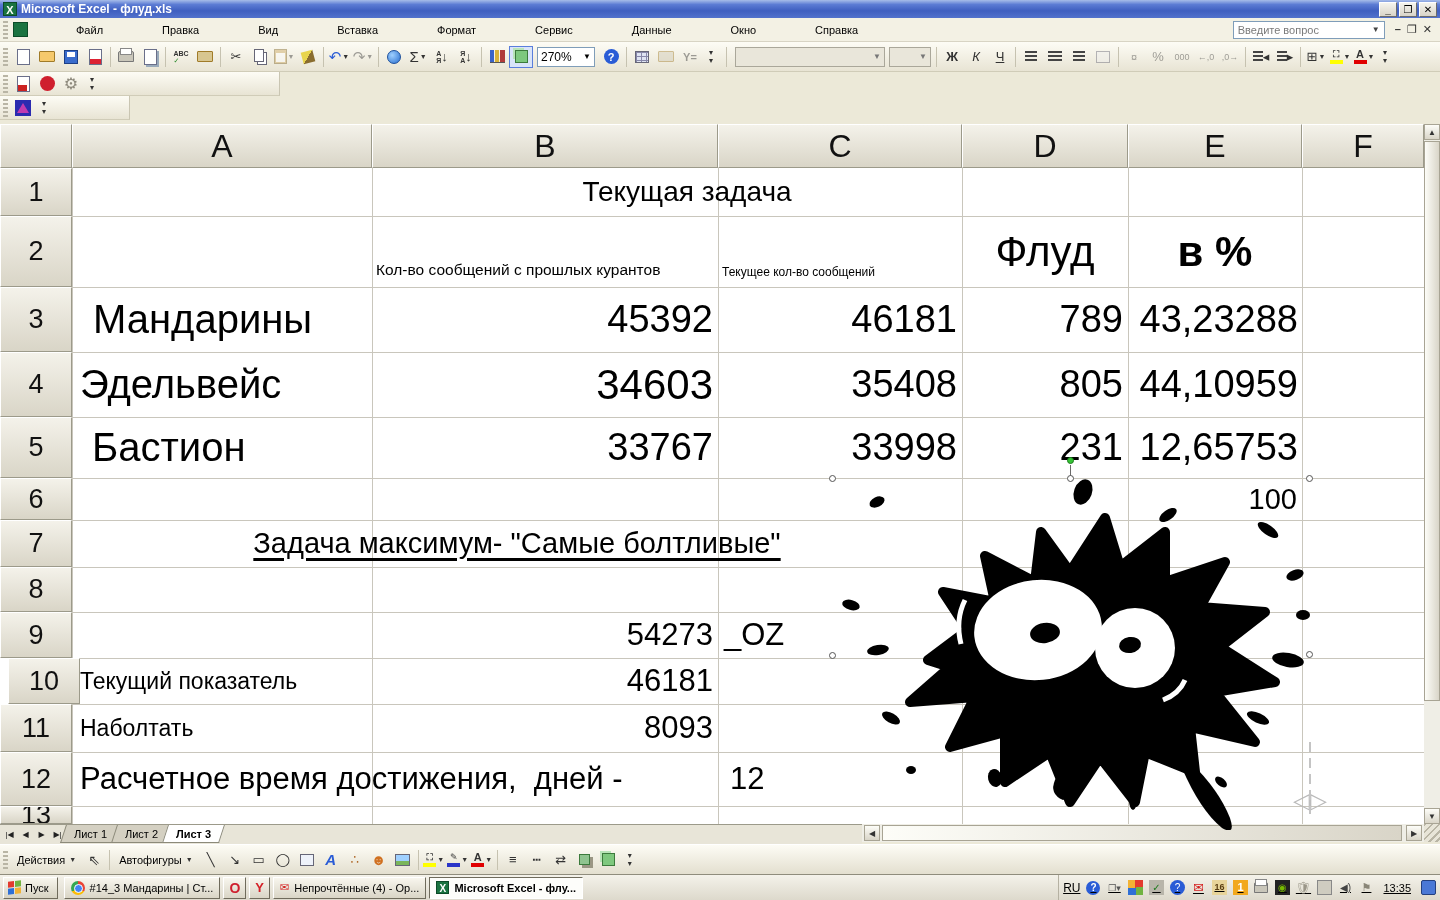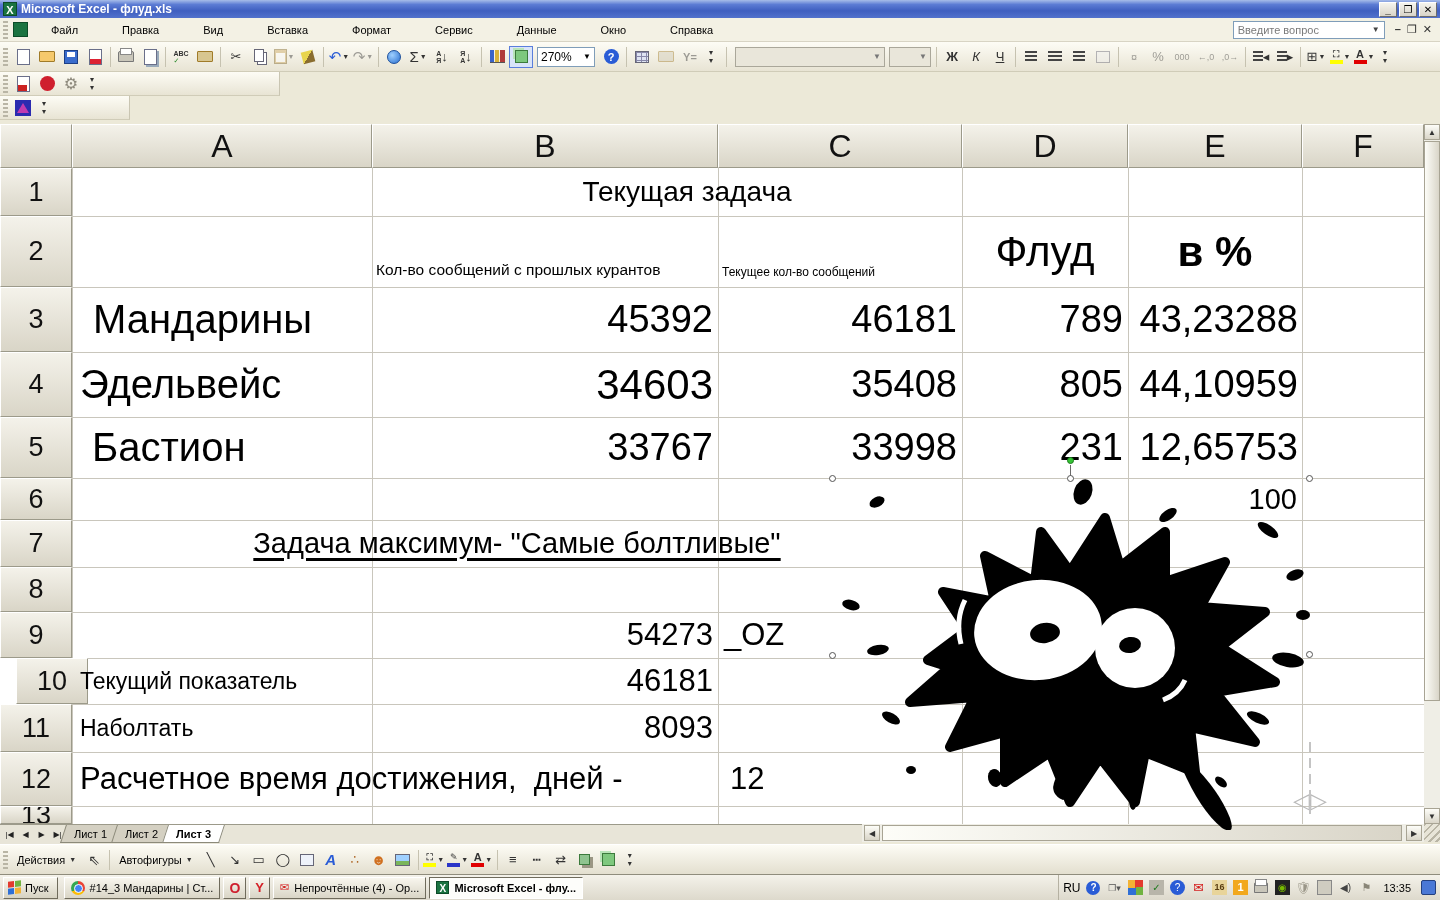--- a/index.html
+++ b/index.html
@@ -16,21 +16,21 @@
   .win-btn { width:18px; height:15px; background:linear-gradient(#f5f4ee,#d8d4c8); border:1px solid #fff;
     border-right-color:#6b6b6b; border-bottom-color:#6b6b6b; font-size:10px; line-height:13px;
     text-align:center; color:#000; font-weight:bold; }
   .excel-sq { display:inline-block; width:14px; height:14px; background:#1a7340; color:#fff; font-weight:bold;
     font-size:11px; line-height:14px; text-align:center; border:1px solid #0c4b28; }
 
   
   .menubar { position:absolute; left:0; top:18px; width:1440px; height:24px; background:#f3f1e4;
     display:flex; align-items:center; font-size:11px; border-bottom:1px solid #d8d4c4; }
   .grip { width:5px; height:18px; margin:0 3px; background:repeating-linear-gradient(180deg,#b9b5a5 0 2px,transparent 2px 4px); }
-  .menu-item { padding:4px 22px; color:#000; }
+  .menu-item { padding:4px 12px; color:#000;margin-left:35px; }
   .question-box { margin-left:auto; width:152px; height:18px; background:#fff; border:1px solid #7f9db9;
     font-size:11px; color:#7a7a7a; padding:2px 4px; display:flex; align-items:center; }
   .question-box .dd { margin-left:auto; color:#444; font-size:8px; }
   .mini-btns { display:flex; gap:6px; margin:0 8px 0 10px; font-size:11px; font-weight:bold; color:#333; }
 
   
   .toolbar { position:absolute; left:0; width:1440px; background:linear-gradient(180deg,#fdfcf5,#e8e4d4);
     display:flex; align-items:center; border-bottom:1px solid #d0ccb8; }
   .tb1 { top:42px; height:30px; }
   .addin1 { top:72px; height:24px; width:280px; border-right:1px solid #c9c5b2; }
@@ -131,21 +131,21 @@
   .taskbtn { height:22px; margin-left:3px; padding:0 6px; display:flex; align-items:center; gap:5px; max-width:170px;
     background:linear-gradient(#f8f6ee,#d9d5c6); border:1px solid #fff; border-right-color:#6f6b5c; border-bottom-color:#6f6b5c;
     overflow:hidden; white-space:nowrap; }
   .taskbtn.icon-only { padding:0 5px; }
   .taskbtn.active { background:#fdfdfa; border:1px solid #6f6b5c; border-right-color:#fff; border-bottom-color:#fff; font-weight:bold; }
   .chrome-ic { width:14px; height:14px; border-radius:50%; flex:none;
     background:conic-gradient(#ea4335 0 120deg,#fbbc05 0 240deg,#34a853 0 360deg); position:relative; }
   .chrome-ic::after { content:""; position:absolute; left:3.5px; top:3.5px; width:7px; height:7px; border-radius:50%;
     background:#4285f4; border:1px solid #fff; }
   .tray { margin-left:auto; display:flex; align-items:center; gap:5px; padding:0 4px; height:100%;
-    border-left:1px solid #b5b1a2; }
+    border-left:1px solid #b5b1a2;text-decoration:underline; }
   .tray-ic { width:16px; height:16px; display:flex; align-items:center; justify-content:center; font-size:11px; flex:none; }
   .sq { display:inline-block; width:15px; height:15px; text-align:center; line-height:15px; }
   .clock { font-size:11px; padding:0 4px; }
 
   
   #blob { position:absolute; left:833px; top:470px; z-index:20; }
 </style>
 </head>
 <body>
 <div class="screen">
@@ -403,21 +403,21 @@
         <div class="hdrcell colhdr" style="left: 1302px; top: 0px; width: 122px; height: 44px;">F</div>
         <div class="hdrcell rowhdr" style="left: 0px; top: 44px; width: 72px; height: 48px;">1</div>
         <div class="hdrcell rowhdr" style="left: 0px; top: 92px; width: 72px; height: 71px;">2</div>
         <div class="hdrcell rowhdr" style="left: 0px; top: 163px; width: 72px; height: 65px;">3</div>
         <div class="hdrcell rowhdr" style="left: 0px; top: 228px; width: 72px; height: 65px;">4</div>
         <div class="hdrcell rowhdr" style="left: 0px; top: 293px; width: 72px; height: 61px;">5</div>
         <div class="hdrcell rowhdr" style="left: 0px; top: 354px; width: 72px; height: 42px;">6</div>
         <div class="hdrcell rowhdr" style="left: 0px; top: 396px; width: 72px; height: 47px;">7</div>
         <div class="hdrcell rowhdr" style="left: 0px; top: 443px; width: 72px; height: 45px;">8</div>
         <div class="hdrcell rowhdr" style="left: 0px; top: 488px; width: 72px; height: 46px;">9</div>
-        <div class="hdrcell rowhdr" style="left: 16px; top: 534px; width: 72px; height: 46px;">10</div>
+        <div class="hdrcell rowhdr" style="left: 8px; top: 534px; width: 72px; height: 46px;">10</div>
         <div class="hdrcell rowhdr" style="left: 0px; top: 580px; width: 72px; height: 48px;">11</div>
         <div class="hdrcell rowhdr" style="left: 0px; top: 628px; width: 72px; height: 54px;">12</div>
         <div class="hdrcell rowhdr" style="left: 0px; top: 682px; width: 72px; height: 18px;">13</div>
       </div>
 
     <div class="cell c" style="left:72px;top:44px;width:1230px;height:48px;font-size:28px;">Текущая задача</div>
 
     <div class="cell bl" style="left:372px;top:92px;width:346px;height:71px;font-size:15.5px;padding:0 2px 8px 4px;">Кол-во сообщений с прошлых курантов</div>
     <div class="cell bl" style="left:718px;top:92px;width:244px;height:71px;font-size:12px;padding:0 0 8px 4px;">Текущее кол-во сообщений</div>
     <div class="cell c" style="left:962px;top:92px;width:166px;height:71px;font-size:42px;">Флуд</div>

